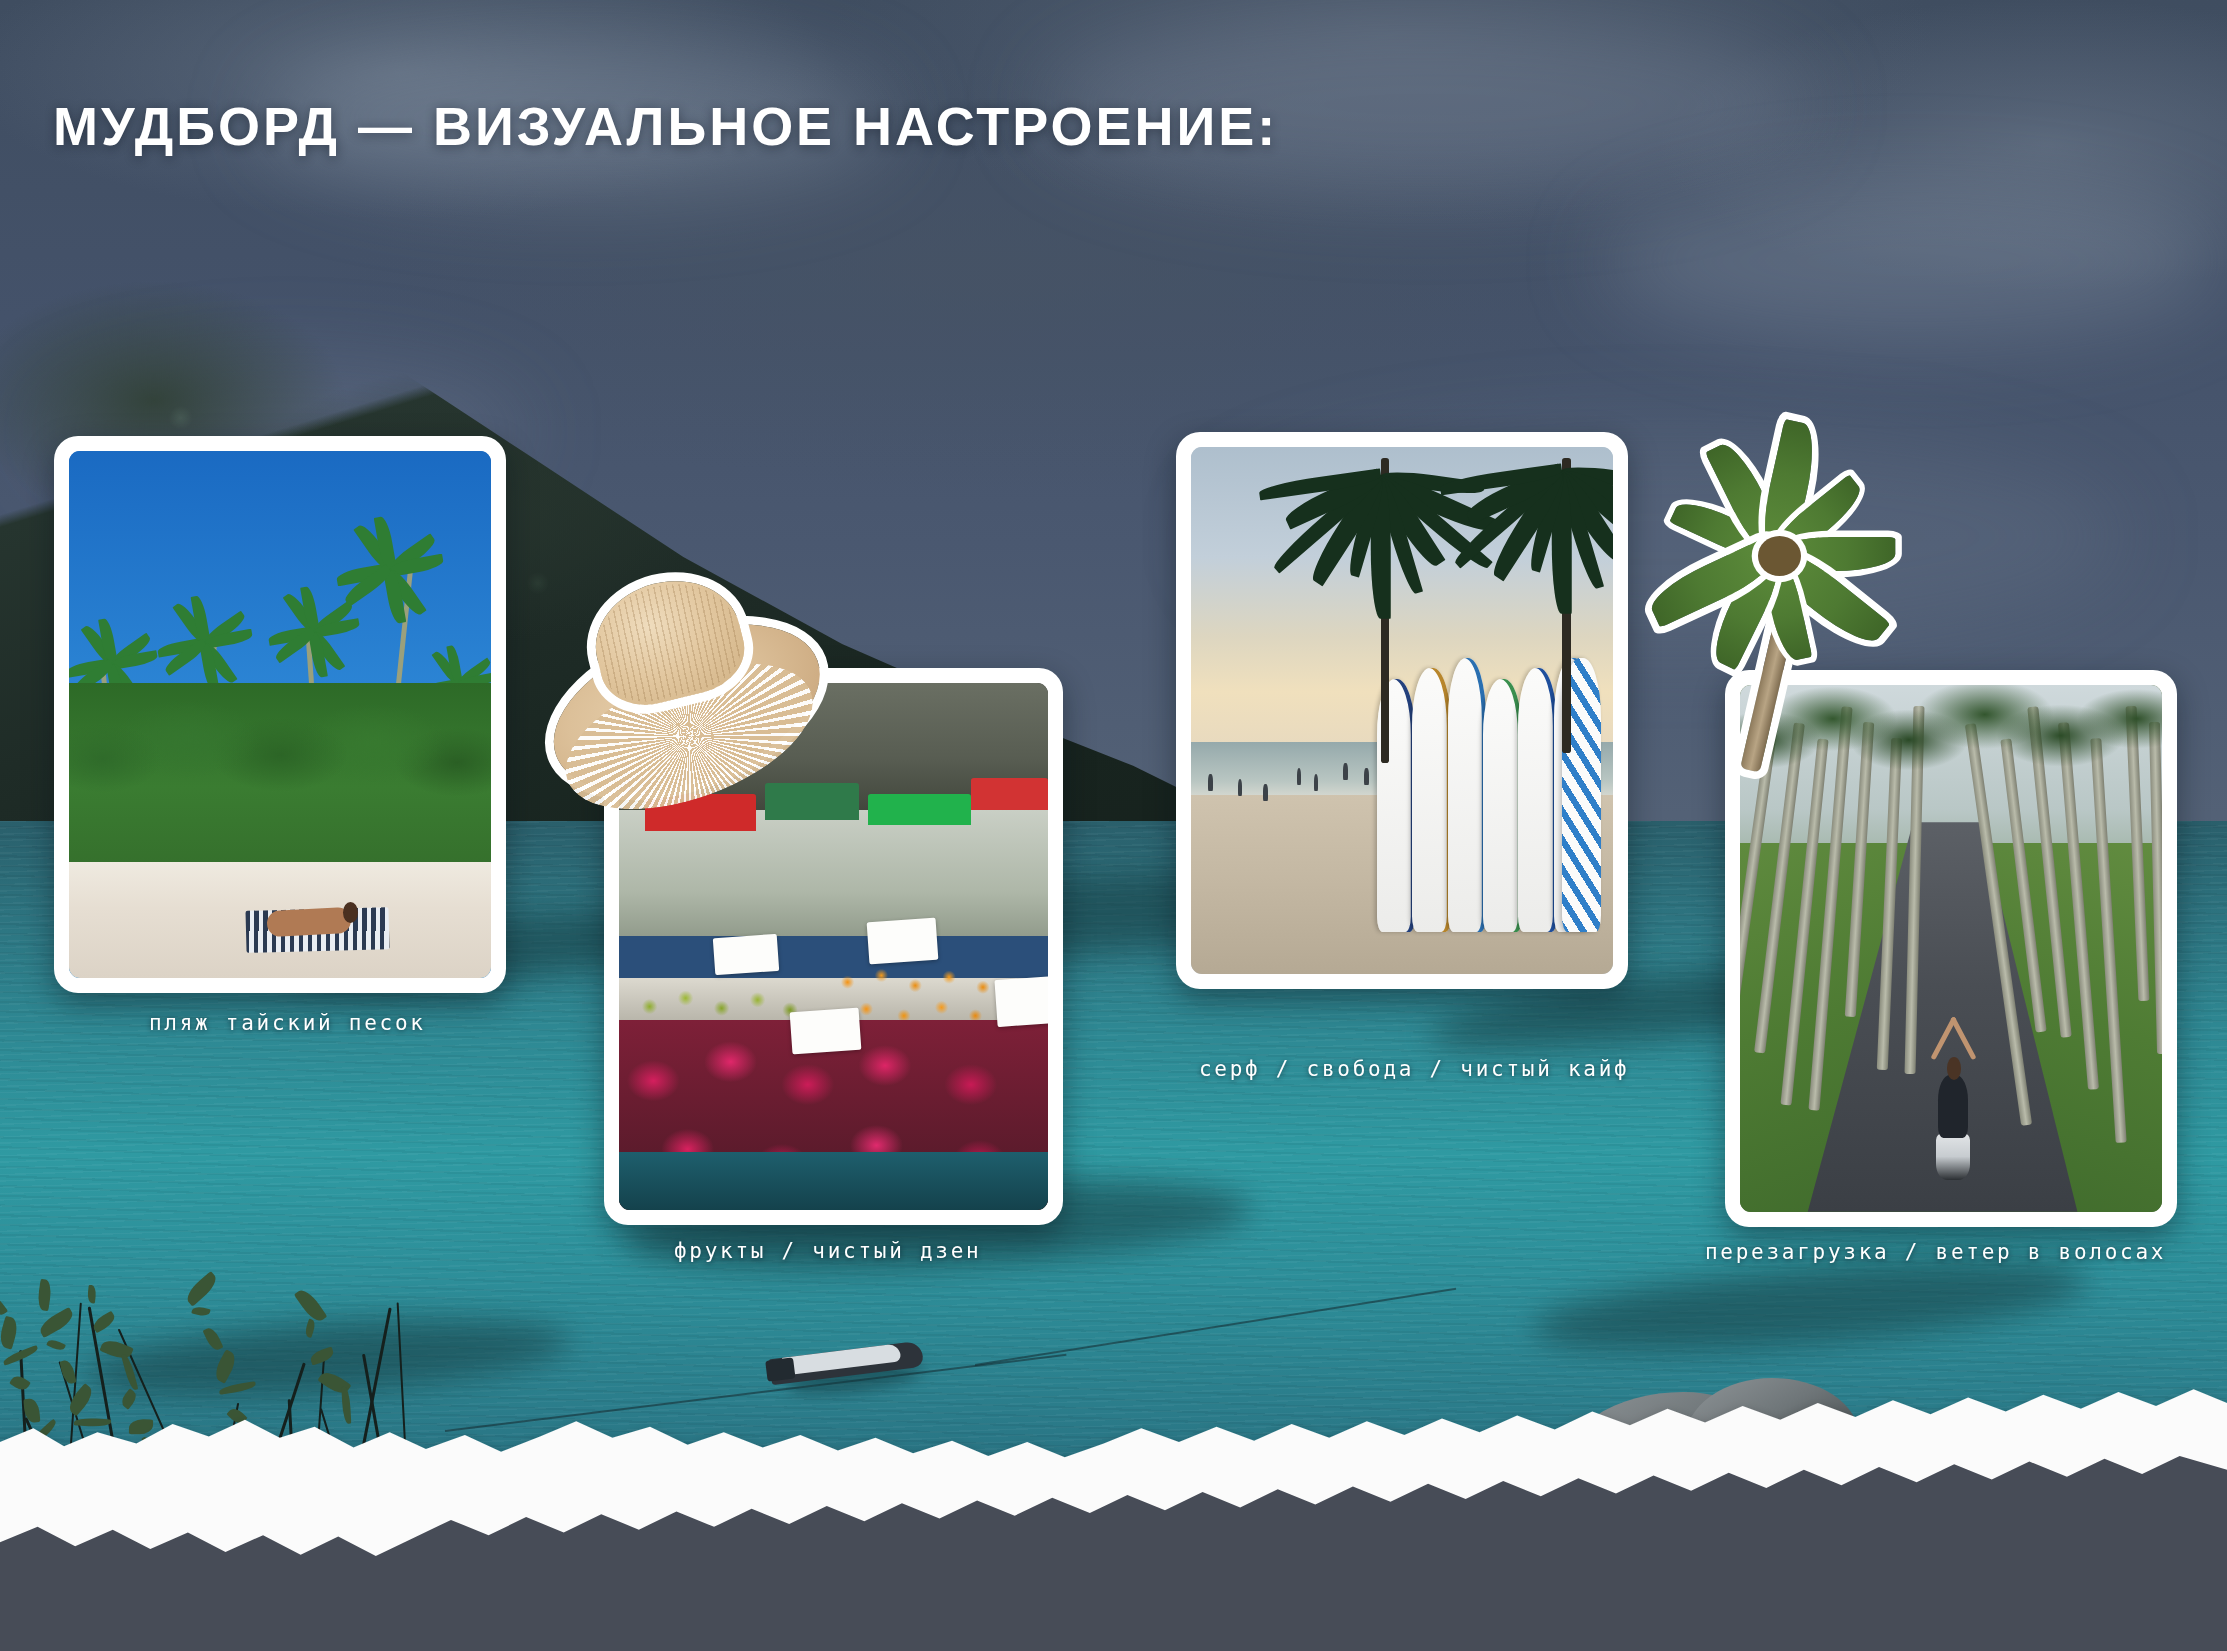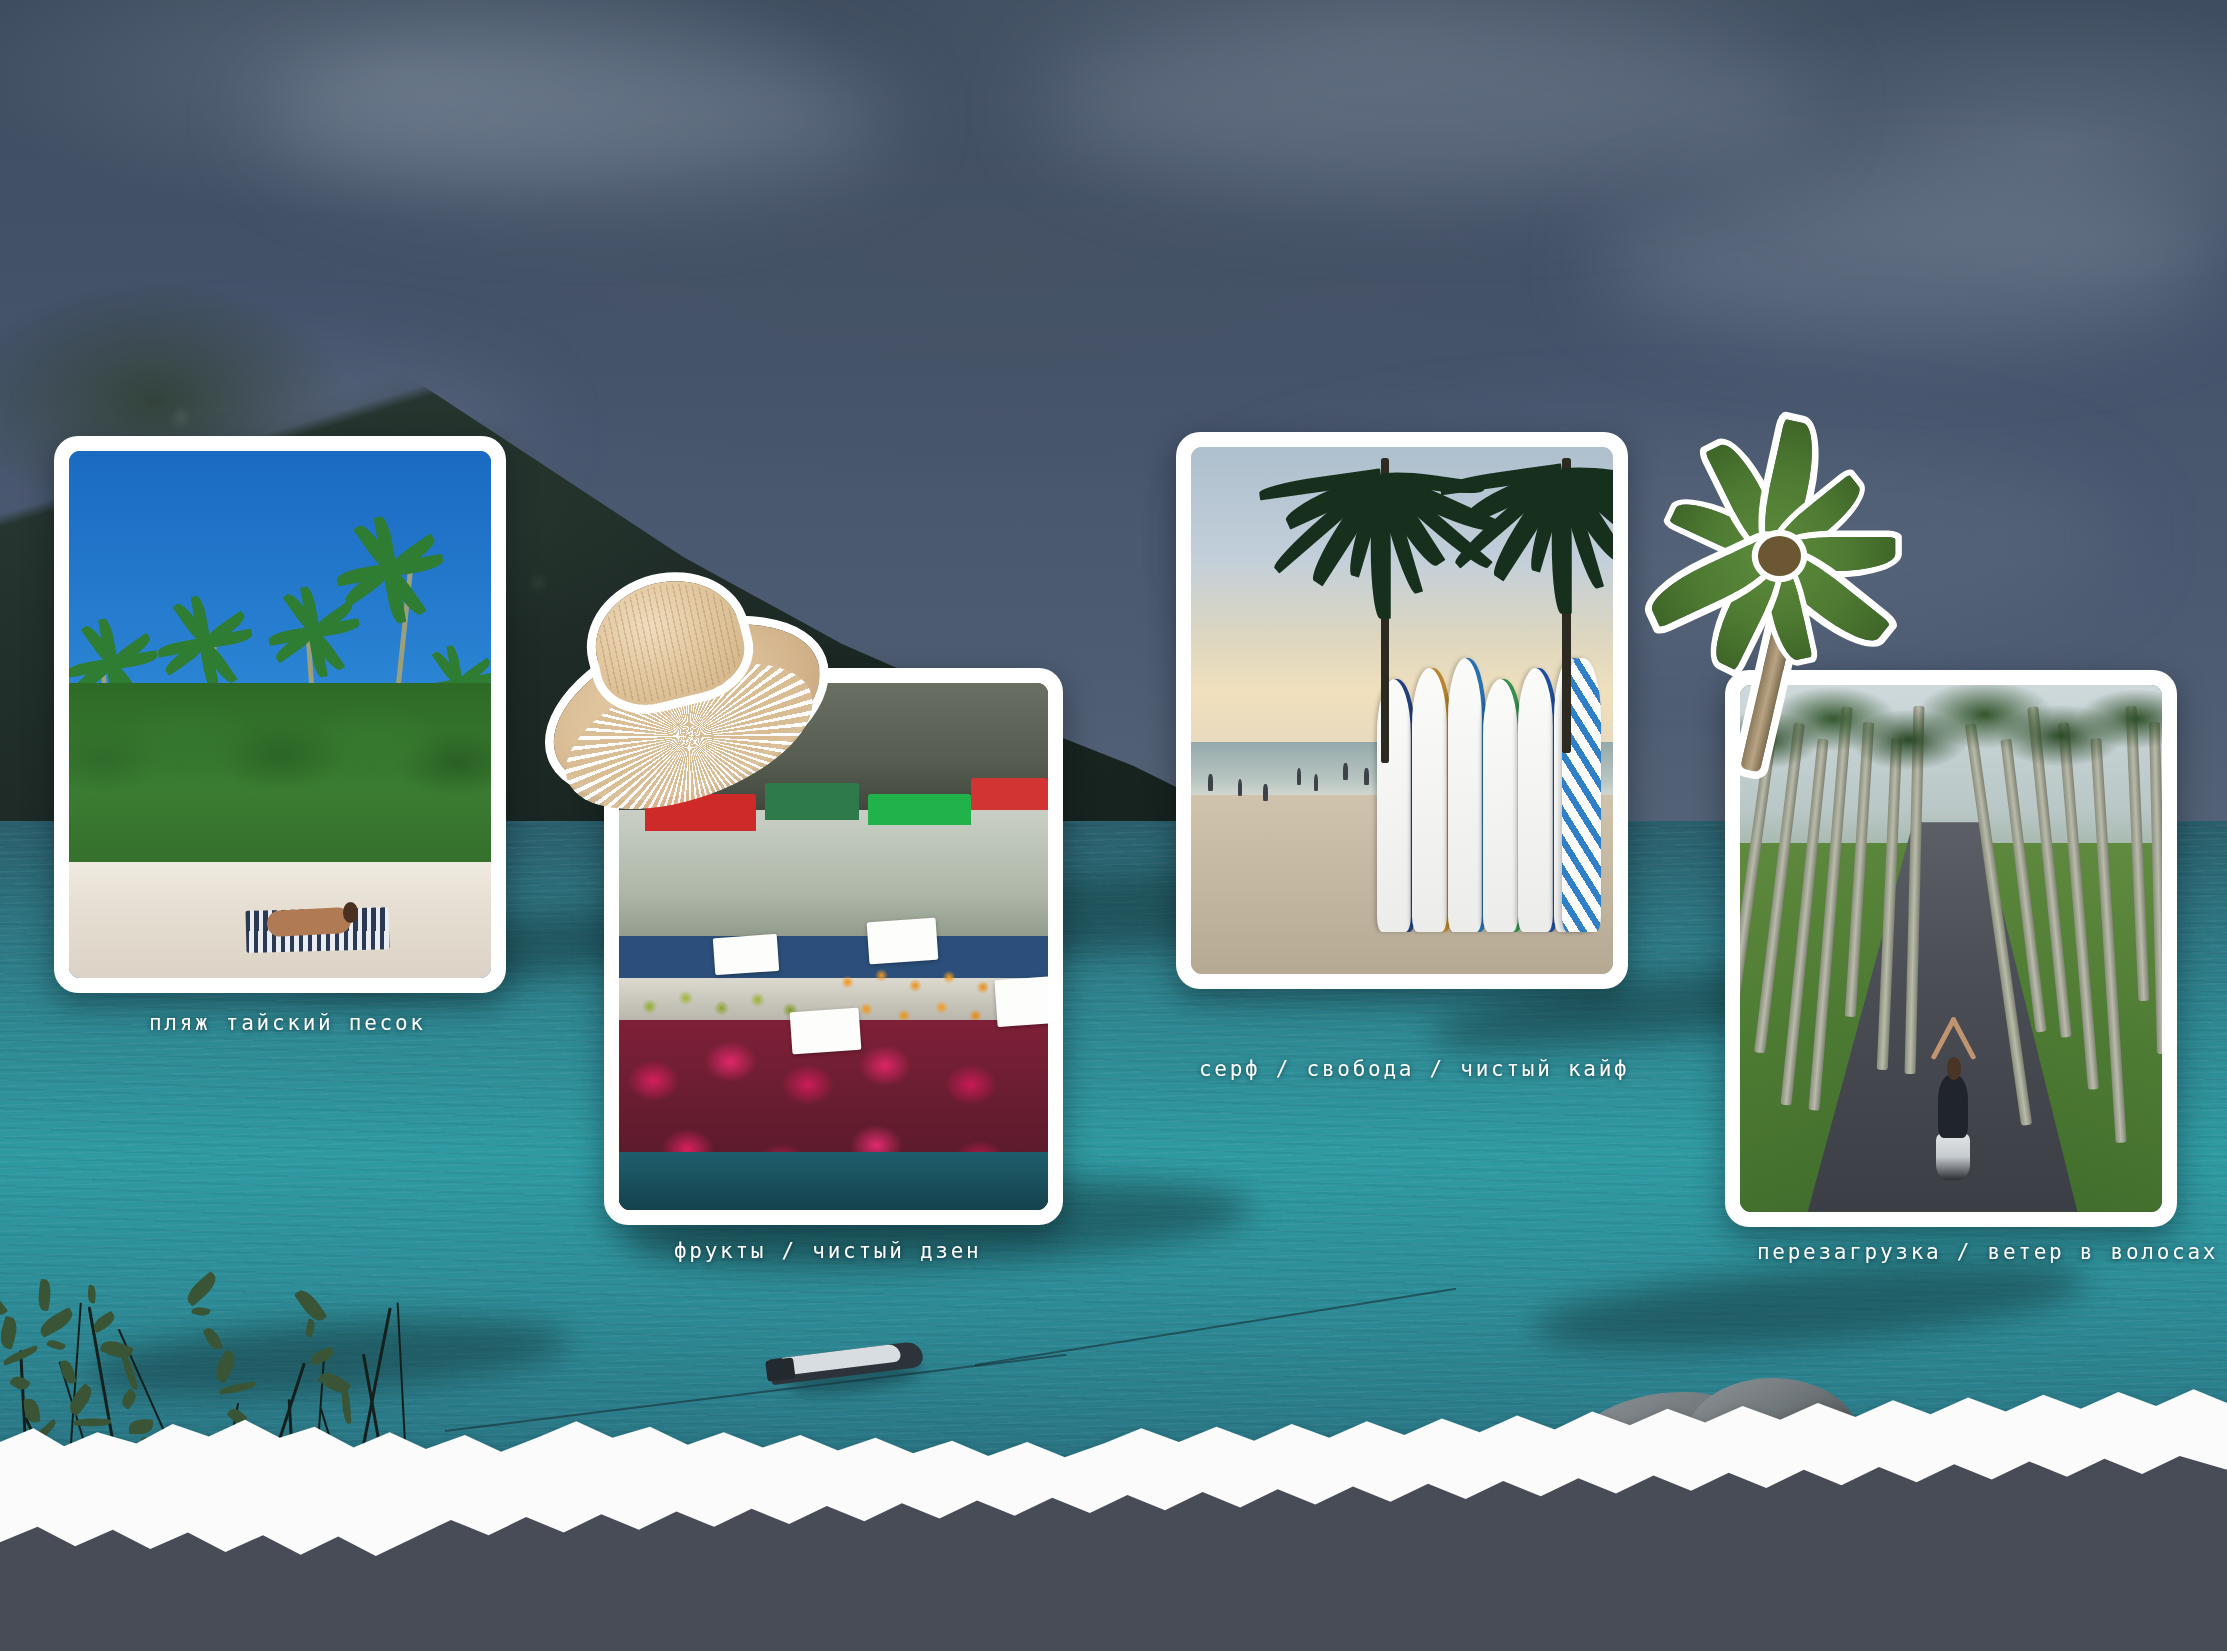--- a/index.html
+++ b/index.html
@@ -142,21 +142,21 @@
   }
 
   
   #card-beach { left:54px;   top:436px;  width:452px;  height:557px; }
   #cap-beach  { left:149px;  top:1011px; }
   #card-market{ left:604px;  top:668px;  width:459px;  height:557px; }
   #cap-market { left:674px;  top:1239px; }
   #card-surf  { left:1176px; top:432px;  width:452px;  height:557px; }
   #cap-surf   { left:1199px; top:1025px;margin-top:32px; }
   #card-scoot { left:1725px; top:670px;  width:452px;  height:557px; }
-  #cap-scoot  { left:1757px; top:1240px;text-align:right; }
+  #cap-scoot  { left:1705px; top:1240px;text-align:right; }
 
   
   .p-beach{ background:linear-gradient(180deg,#1f6fc4 0%,#2a83d6 34%,#3f9ae0 46%,#3f9ae0 47%); }
   .pb-sky{ position:absolute; inset:0; background:linear-gradient(180deg,#1a6ac2 0%,#2f8ad8 55%,#49a2e2 100%); }
   .pb-veg{ position:absolute; left:0; right:0; top:44%; height:36%;
     background:
       radial-gradient(ellipse 84px 49px at 8% 40%, #2f6b2a, transparent 70%),
       radial-gradient(ellipse 104px 56px at 28% 30%, #35762f, transparent 70%),
       radial-gradient(ellipse 97px 53px at 50% 38%, #2c6526, transparent 70%),
       radial-gradient(ellipse 104px 56px at 72% 32%, #37792f, transparent 70%),
@@ -432,20 +432,21 @@
         <div class="leaf" style="left: 111px; top: 219px; width: 18px; height: 12px; transform: rotate(236deg);"></div>
         <div class="leaf" style="left: 120px; top: 244px; width: 24px; height: 15.3px; transform: rotate(289deg);"></div>
       </div>
 
     <div class="rock rock-a"></div>
     <div class="rock rock-b"></div>
     <div class="rock rock-c"></div>
   </div>
 
   <h1 class="title">
+    <span class="ln">МУДБОРД — ВИЗУАЛЬНОЕ НАСТРОЕНИЕ:</span>
   </h1>
 
   <div class="card" id="card-beach">
     <div class="ph p-beach">
       <div class="pb-sky"></div>
       <div id="beach-palms">
           <div class="palm" style="left: 10%; top: 40%; width: 1.4px; height: 118px;">
             <div class="trunk" style="height: 118px; transform: rotate(-6deg);"></div>
             <div class="frond" style="left: 50%; top: -4.2px; width: 46px; height: 12px; transform: rotate(-190deg);"></div>
             <div class="frond" style="left: 50%; top: -4.2px; width: 46px; height: 12px; transform: rotate(-125deg);"></div>

